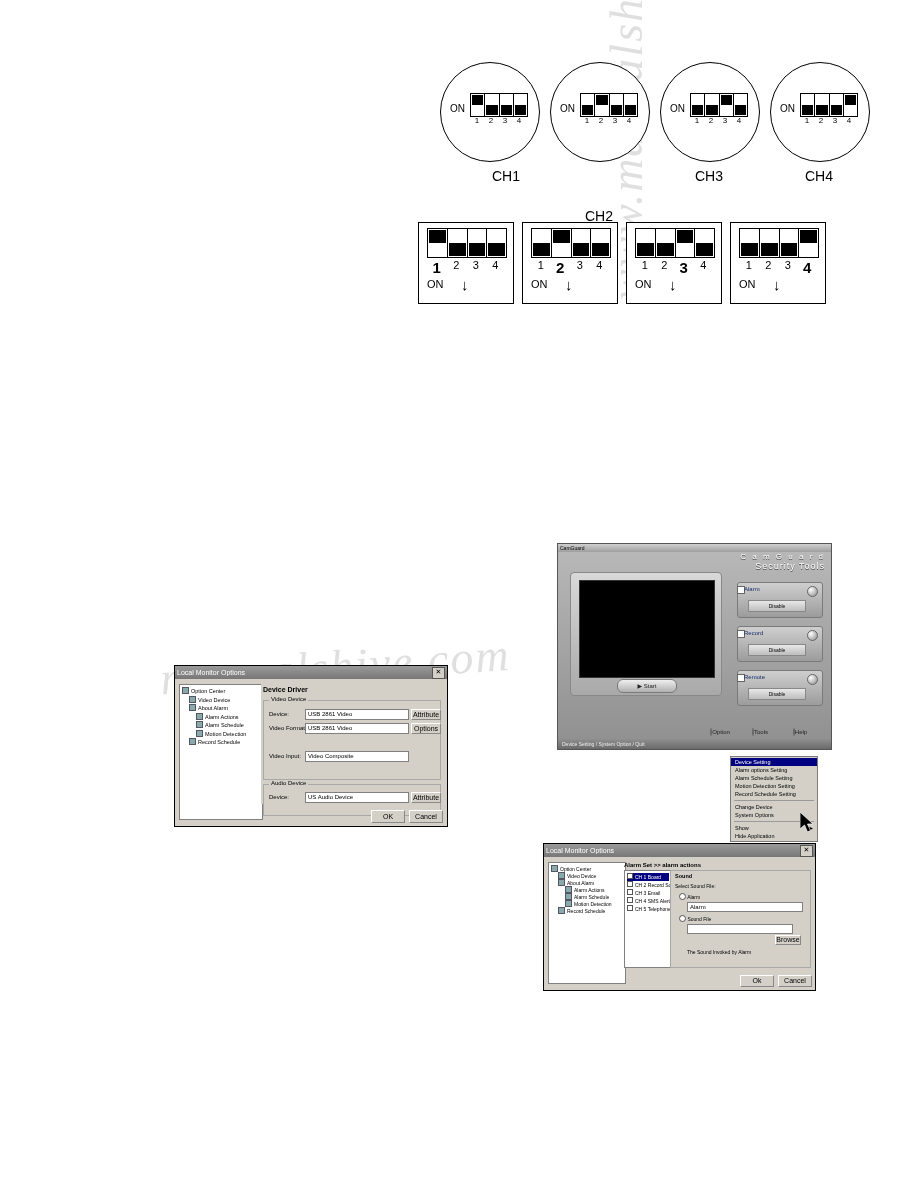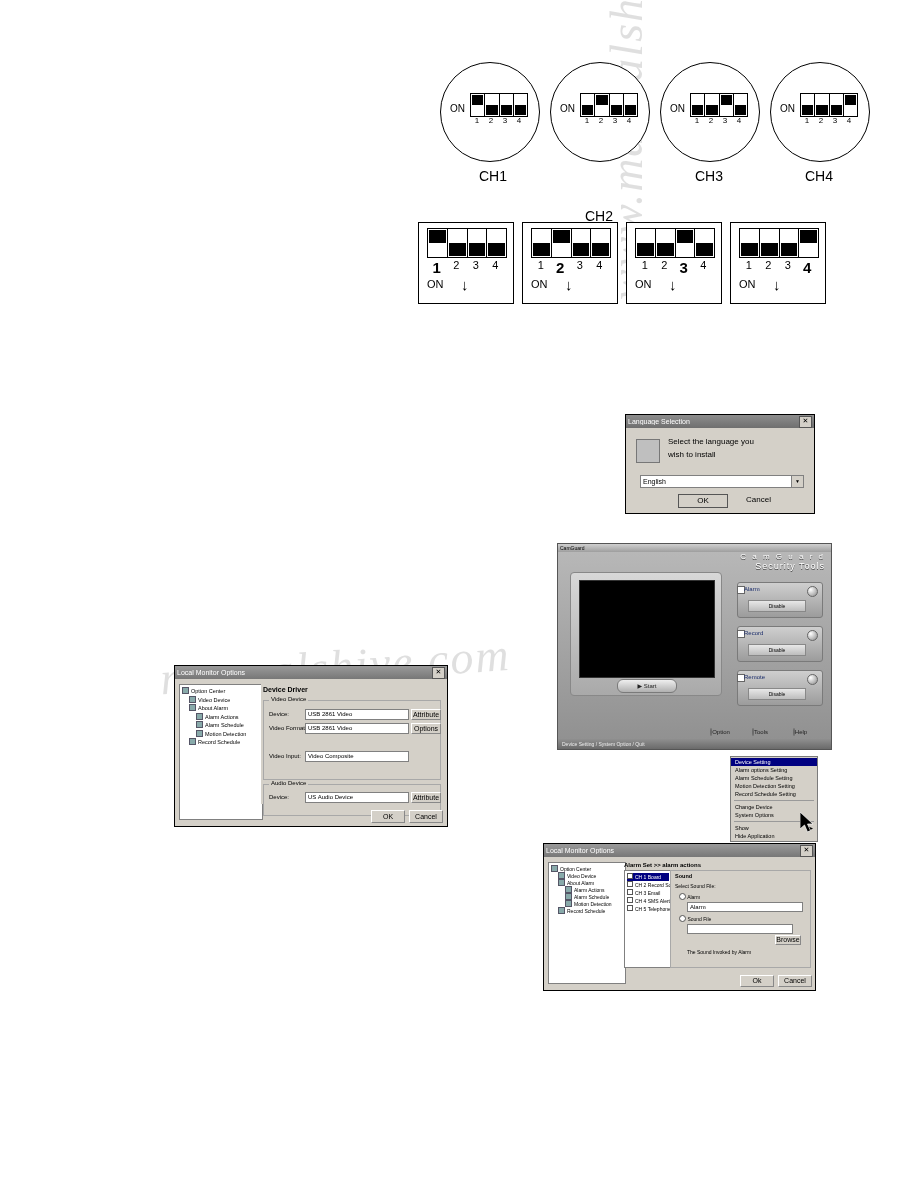--- a/index.html
+++ b/index.html
@@ -130,21 +130,21 @@
             <i class="dn"></i>
           </span>
         </span>
         <span class="nums">
           <span>1</span>
           <span>2</span>
           <span>3</span>
           <span>4</span>
         </span>
       </div>
-      <div class="chlabel" style="left: 4px;">CH1</div>
+      <div class="chlabel" style="left: 17px;">CH1</div>
       <div class="dipc" style="left: 110px; top: 0px;">
         <span class="onlbl">ON</span>
         <span class="sw">
           <span class="cell">
             <i class="dn"></i>
           </span>
           <span class="cell">
             <i class="up"></i>
           </span>
           <span class="cell">
@@ -300,40 +300,20 @@
         <span class="nums">
           <span class="">1</span>
           <span class="">2</span>
           <span class="">3</span>
           <span class="big">4</span>
         </span>
         <span class="onrow">ON<span class="arrow">↓</span></span>
       </div>
     </div>
 
-  <div class="win" id="langdlg">
-    <div class="tbar">
-      <span class="tt">Language Selection</span>
-      <span class="xbtn">✕</span>
-    </div>
-    <div class="icon"></div>
-    <div class="msg">
-      <div>Select the language you</div>
-      <div>wish to install</div>
-    </div>
-    <div class="combo">
-      <span>English</span>
-      <span class="arw">▼</span>
-    </div>
-    <div class="btn ok">OK</div>
-    <div class="cancel">Cancel</div>
-    <div class="cursor" style="left:745px;top:508px">
-      
-    </div>
-  </div>
 
   <div id="camguard">
     <div class="cgbar">
       <span>CamGuard</span>
     </div>
     <div class="brand">
       <div>C a m G u a r d</div>
       <div class="b2">Security Tools</div>
     </div>
     <div class="screenwrap">

